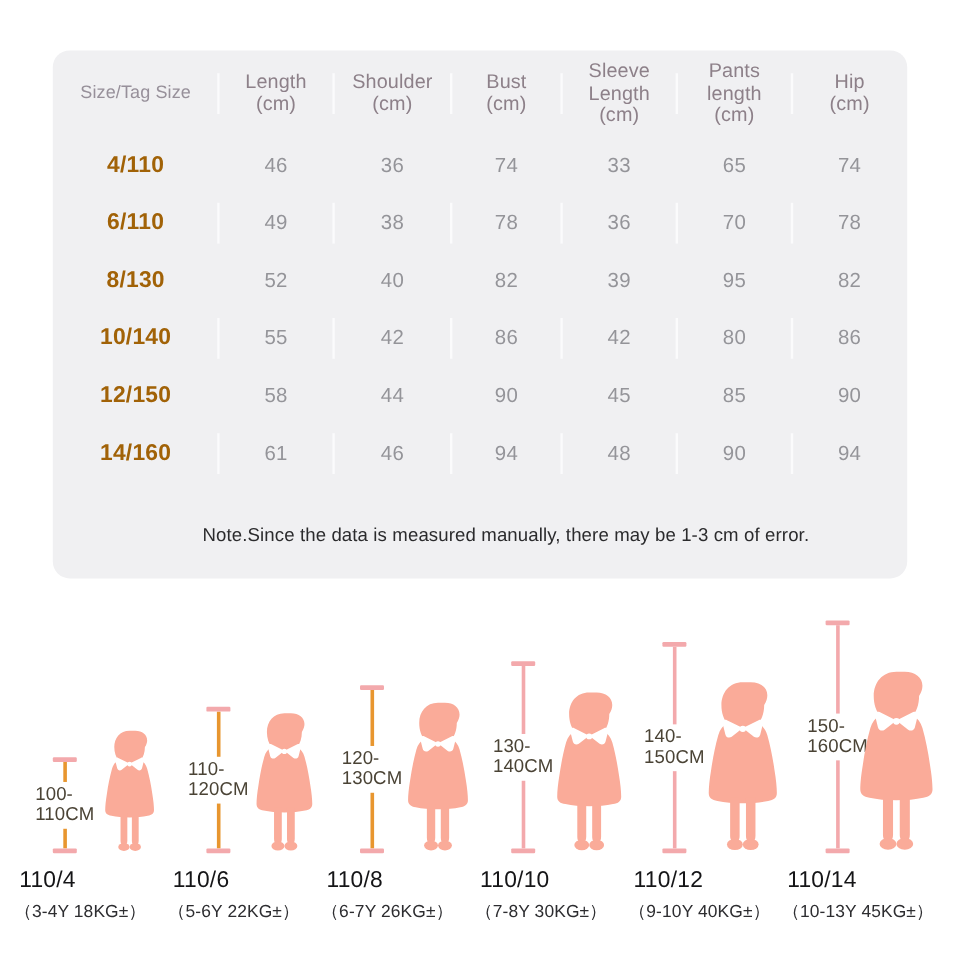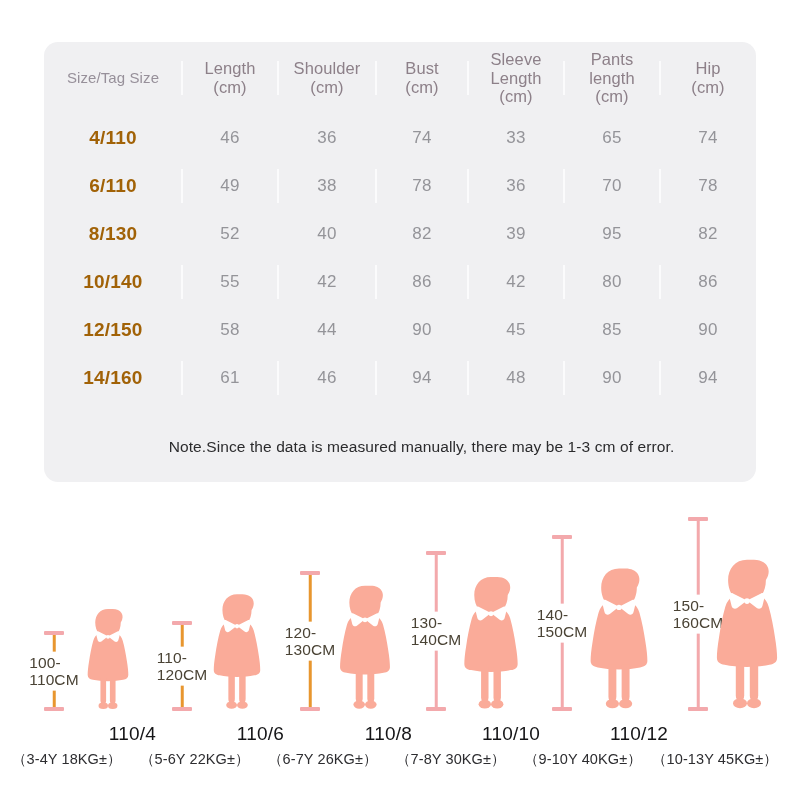--- a/index.html
+++ b/index.html
@@ -168,21 +168,21 @@
     bottom: 0;
   }
   .girl svg { display: block; width: 100%; height: 100%; }
 
   
   .fig-caption {
     position: absolute;
     left: -6px;
     right: -6px;
     bottom: 30px;
-    text-align: right;
+    text-align: left;
     font-size: 19px;
     color: #151517;
     letter-spacing: 0.2px;
   }
   .fig-sub {
     position: absolute;
     left: -10px;
     right: -10px;
     bottom: 6px;
     text-align: left;
@@ -338,21 +338,21 @@
             </g>
           </svg>
         </div>
       </div>
       <div class="fig-caption">110/4</div>
       <div class="fig-sub">（3-4Y  18KG±）</div>
     </div>
 
     <div class="fig-col" style="left:128px;">
       <div class="fig-stage">
-        <div class="measure" style="left:14px; width:36px; height:90px;">
+        <div class="measure" style="left:14px; width:36px; height:122px;">
           <div class="bar-line" style="background:#e8962f;"></div>
           <div class="cap top"></div>
           <div class="cap bot"></div>
           <div class="range">
             <span class="ln">110-</span>
             <span class="ln">120CM</span>
           </div>
         </div>
         <div class="girl" style="left:60px; width:54px; height:122px;">
           <svg viewBox="0 0 100 220" preserveAspectRatio="xMidYMax meet" aria-hidden="true">
@@ -492,17 +492,18 @@
               <ellipse cx="60" cy="209" rx="10" ry="7"></ellipse>
             </g>
             <g fill="#ffffff">
               <path d="M50 62 L30 52 C26 50 24 54 25 58 L28 70 C29 74 33 75 36 73z"></path>
               <path d="M50 62 L70 52 C74 50 76 54 75 58 L72 70 C71 74 67 75 64 73z"></path>
               <circle cx="50" cy="63" r="4"></circle>
             </g>
           </svg>
         </div>
       </div>
+      <div class="fig-caption">110/14</div>
       <div class="fig-sub">（10-13Y  45KG±）</div>
     </div>
 
   </div>
 </div>
 
 </body></html>

